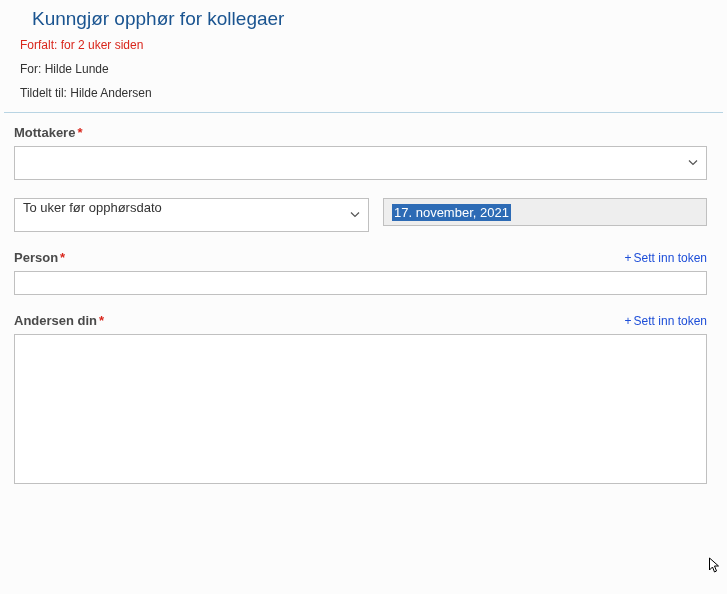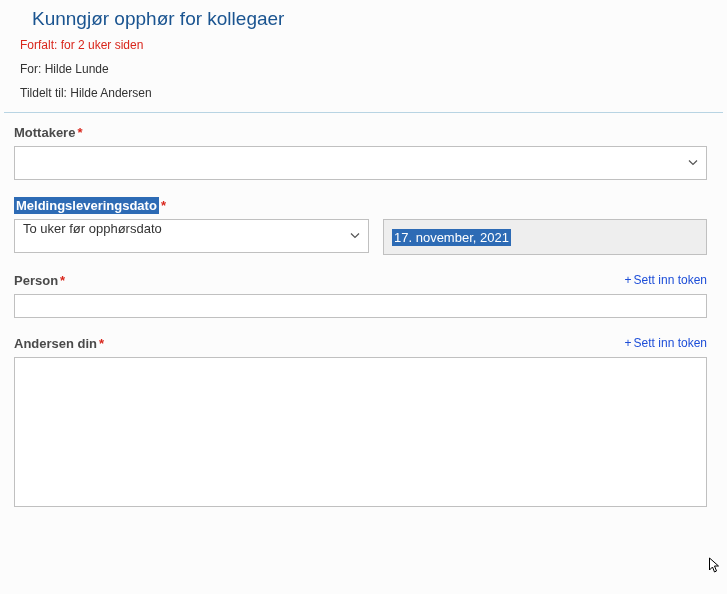--- a/index.html
+++ b/index.html
@@ -38,21 +38,21 @@
     }
     .form-area {
       padding: 12px 20px 0 14px;
     }
     .field-block {
       margin-bottom: 18px;
     }
     .label-row {
       display: flex;
       justify-content: space-between;
-      align-items: flex-start;
+      align-items: center;
       margin-bottom: 6px;
     }
     .field-label {
       font-weight: bold;
       color: #4a4a4a;
       font-size: 13px;
     }
     .field-label.highlighted {
       background: #2d6bb5;
       color: #fff;
@@ -99,21 +99,21 @@
       display: flex;
       gap: 14px;
     }
     .two-col .col-left {
       width: 355px;
     }
     .two-col .col-right {
       flex: 1;
     }
     .date-display {
-      height: 36px;
+      height: 28px;
       border: 1px solid #c0c0c0;
       background: #eeeeee;
       display: flex;
       align-items: center;
       padding: 0 8px;
     }
     .date-display .hl-date {
       background: #2d6bb5;
       color: #fff;
       padding: 1px 2px;
@@ -169,25 +169,20 @@
       <span></span>
       <span class="chevron">
         <svg viewBox="0 0 10 10">
             <path d="M1 3 L5 7 L9 3" stroke="#555" stroke-width="1.2" fill="none"></path>
           </svg>
       </span>
     </div>
   </div>
 
   <div class="field-block">
-    <div class="label-row">
-      <div>
-        <span class="field-label highlighted">Meldingsleveringsdato</span><span class="req">*</span>
-      </div>
-    </div>
     <div class="two-col">
       <div class="col-left">
         <div class="select-input">
           <span>To uker før opphørsdato</span>
           <span class="chevron">
             <svg viewBox="0 0 10 10">
                 <path d="M1 3 L5 7 L9 3" stroke="#555" stroke-width="1.2" fill="none"></path>
               </svg>
           </span>
         </div>

